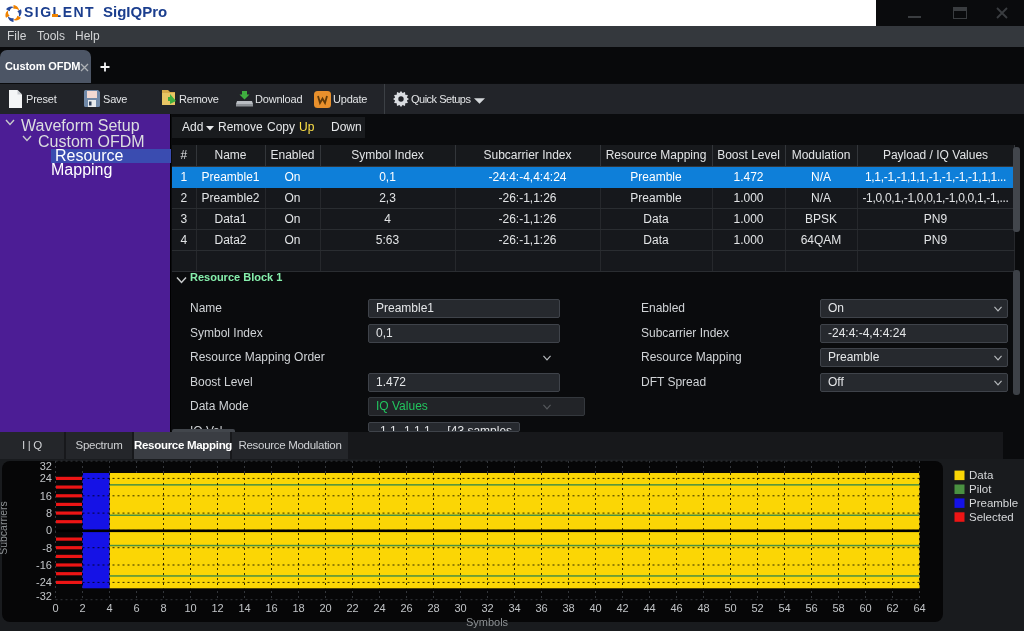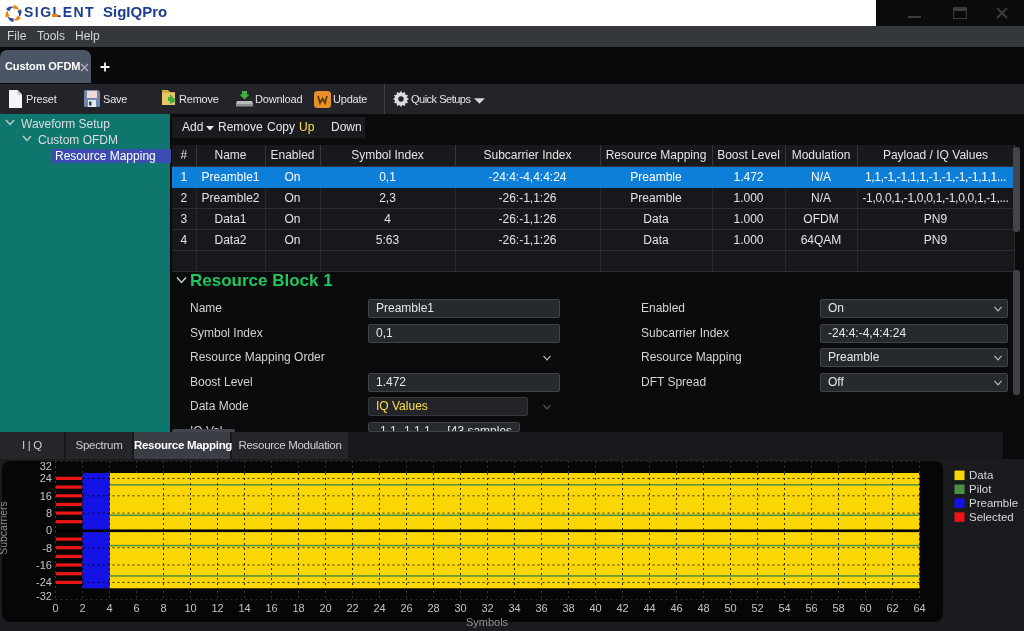--- a/index.html
+++ b/index.html
@@ -16,22 +16,22 @@
   
   #tabbar { left:0; top:47px; width:1024px; height:36px; background:#08090b; }
   #tab1 { left:0; top:3px; width:91px; height:33px; background:#4c5565;
     border-radius:7px 7px 0 0; color:#fff; }
   
   #toolbar { left:0; top:84px; width:1024px; height:30px; background:#222429;
     color:#e2e4e6; font-size:11px; letter-spacing:-0.2px; }
   .tbtxt { top:0; height:30px; line-height:30px; }
   
   #main { left:0; top:114px; width:1024px; height:318px; background:#0a0b0d; }
-  #leftpanel { left:0; top:0; width:171px; height:393px; background:#0f766e;
-    color:#dcdee0; font-size:12px; border-right:1px solid #000; }
+  #leftpanel { left:0; top:0; width:171px; height:393px; background:#4c1d95;
+    color:#dcdee0; font-size:16px; border-right:1px solid #000; }
   #rightpanel { left:172px; top:0; width:852px; height:318px; }
   
   #btnbar { left:0; top:3px; width:193px; height:21px; background:#191b1e;
     color:#e6e8ea; font-size:12px; line-height:21px; }
   
   table { border-collapse:collapse; table-layout:fixed; width:842px;
     font-size:12px; color:#e2e4e6; }
   th { font-weight:normal; background:#17191c; height:21px;
     border-right:1px solid #33363a; border-bottom:1px solid #33363a; }
   td { height:21px; text-align:center; background:#16181c;
@@ -208,21 +208,21 @@
           <td style="letter-spacing:-0.3px">-1,0,0,1,-1,0,0,1,-1,0,0,1,-1,...</td>
         </tr>
         <tr>
           <td>3</td>
               <td>Data1</td>
               <td>On</td>
               <td>4</td>
           <td>-26:-1,1:26</td>
               <td>Data</td>
               <td>1.000</td>
-              <td>OFDM</td>
+              <td>BPSK</td>
               <td>PN9</td>
         </tr>
         <tr>
           <td>4</td>
               <td>Data2</td>
               <td>On</td>
               <td>5:63</td>
           <td>-26:-1,1:26</td>
               <td>Data</td>
               <td>1.000</td>
@@ -241,21 +241,21 @@
               <td></td>
         </tr>
       </tbody>
         </table>
 
       <div class="abs" style="left:841px;top:33px;width:7px;height:85px;background:#42464c;border-radius:3px"></div>
 
       <svg class="abs" style="left:4px;top:162px" width="11" height="8" viewBox="0 0 11 8">
           <path d="M1 1.5 L5.5 6.5 L10 1.5" stroke="#c8cacc" stroke-width="1.5" fill="none"></path>
         </svg>
-      <div class="abs" style="left:18px;top:157px;font-size:17px;font-weight:bold;color:#22c55e">Resource Block 1</div>
+      <div class="abs" style="left:18px;top:157px;font-size:11px;font-weight:bold;color:#86efac">Resource Block 1</div>
 
       <div class="abs flabel" style="left:18px;top:185px">Name</div>
       <div class="abs finput" style="left:196px;top:185px;width:192px">Preamble1</div>
       <div class="abs flabel" style="left:469px;top:185px">Enabled</div>
       <div class="abs finput" style="left:648px;top:185px;width:188px">On</div>
       <svg class="chev" style="left:822px;top:191px" width="9" height="6" viewBox="0 0 9 6">
           <path d="M0.5 0.5 L4.5 5 L8.5 0.5" stroke="#b6b9bc" stroke-width="1.3" fill="none"></path>
         </svg>
 
       <div class="abs flabel" style="left:18px;top:210px">Symbol Index</div>
@@ -275,21 +275,21 @@
 
       <div class="abs flabel" style="left:18px;top:259px">Boost Level</div>
       <div class="abs finput" style="left:196px;top:259px;width:192px">1.472</div>
       <div class="abs flabel" style="left:469px;top:259px">DFT Spread</div>
       <div class="abs finput" style="left:648px;top:259px;width:188px">Off</div>
       <svg class="chev" style="left:822px;top:265px" width="9" height="6" viewBox="0 0 9 6">
           <path d="M0.5 0.5 L4.5 5 L8.5 0.5" stroke="#b6b9bc" stroke-width="1.3" fill="none"></path>
         </svg>
 
       <div class="abs flabel" style="left:18px;top:283px">Data Mode</div>
-      <div class="abs finput" style="left:196px;top:283px;width:160px;color:#fde047;background:#222428;border-color:#34383d">IQ Values</div>
+      <div class="abs finput" style="left:196px;top:283px;width:217px;color:#22c55e;background:#222428;border-color:#34383d">IQ Values</div>
       <svg class="chev" style="left:371px;top:289px" width="9" height="6" viewBox="0 0 9 6">
           <path d="M0.5 0.5 L4.5 5 L8.5 0.5" stroke="#55585c" stroke-width="1.3" fill="none"></path>
         </svg>
 
       <div class="abs flabel" style="left:18px;top:308px;height:10px;overflow:hidden">IQ Val</div>
       <div class="abs finput" style="left:196px;top:308px;width:152px;height:10px;overflow:hidden">-1,1,-1,1,1,... [43 samples, 4...]</div>
 
       <div class="abs" style="left:841px;top:156px;width:7px;height:125px;background:#3d4147;border-radius:3px"></div>
 
       <div class="abs" style="left:0px;top:315px;width:63px;height:5px;background:#42464c;border-radius:2px"></div>

